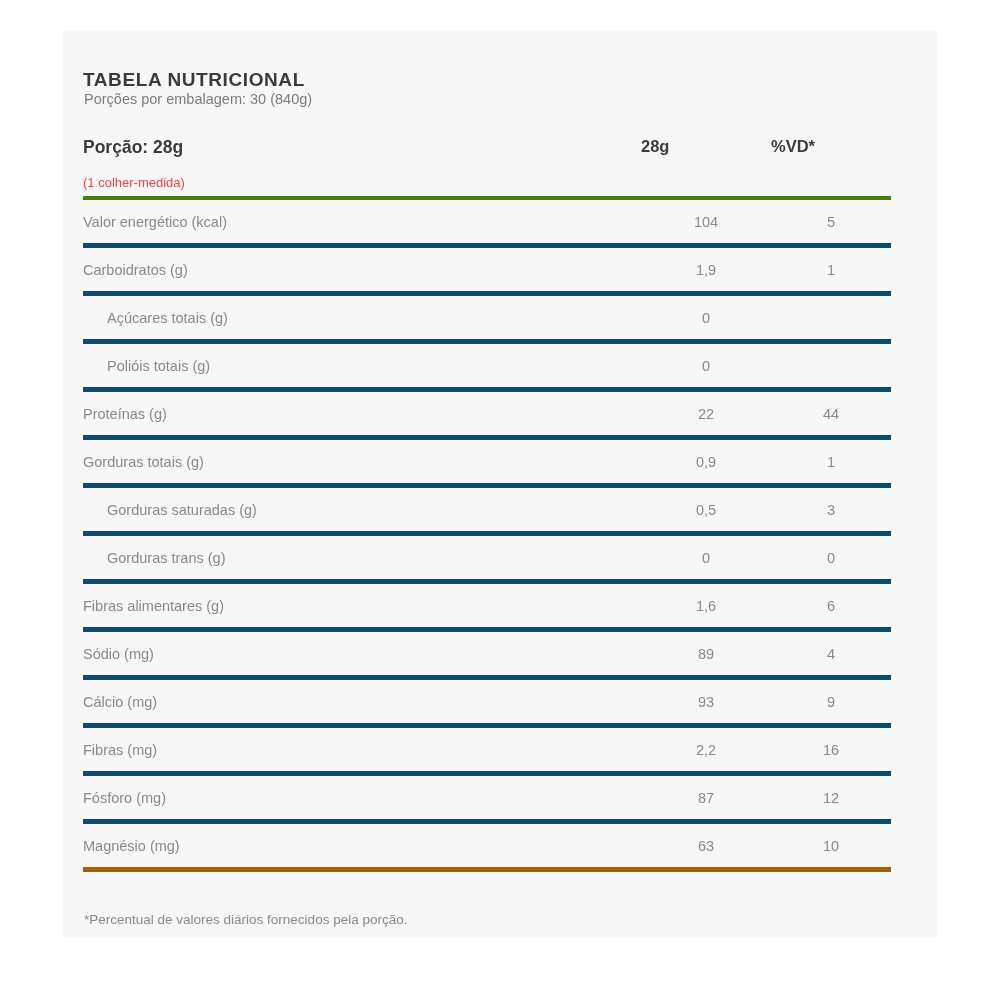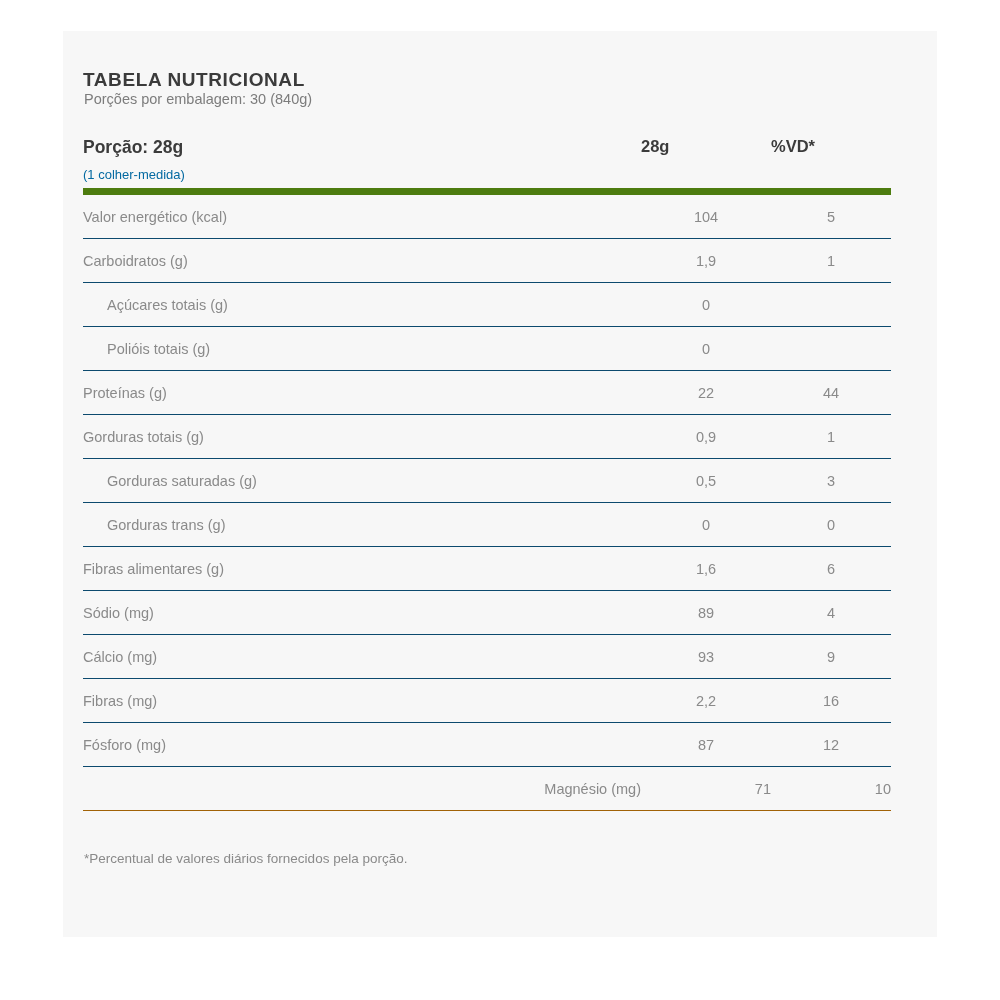--- a/index.html
+++ b/index.html
@@ -54,60 +54,59 @@
     table-layout: fixed;
   }
 
   table.nutri col.c-name { width: 558px; }
   table.nutri col.c-amt  { width: 130px; }
   table.nutri col.c-vd   { width: 120px; }
 
   table.nutri thead th {
     text-align: left;
     padding: 8px 0 6px 0;
-    border-bottom: 7px solid #4d7c0f;
+    border-bottom: 4px solid #4d7c0f;
     vertical-align: top;
   }
 
   .head-portion {
     font-size: 17.5px;
     font-weight: bold;
     color: #3b3b3b;
     display: block;
     line-height: 1.25;
   }
 
   .head-portion-sub {
     font-size: 13px;
     font-weight: normal;
-    color: #0369a1;
+    color: #ef4444;
     display: block;
-    margin-top: 8px;
+    margin-top: 16px;
     line-height: 1.2;
   }
 
   .head-amt, .head-vd {
     font-size: 16.5px;
     font-weight: bold;
     color: #3b3b3b;
     text-align: left;
     display: block;
   }
 
   table.nutri tbody td {
-    border-bottom: 1px solid #0c4a6e;
+    border-bottom: 5px solid #0c4a6e;
     padding: 14px 0 13px 0;
     font-size: 14.5px;
     color: #8a8a8a;
     vertical-align: middle;
   }
 
   table.nutri tbody tr:last-child td {
-    border-bottom: 1px solid #a16207;
-    text-align: right;
+    border-bottom: 5px solid #a16207;
   }
 
   td.name { padding-left: 10px; }
   td.name.indent-1 { padding-left: 24px; }
   td.amt, td.vd { text-align: center; }
 
   .footnote {
     font-size: 13.5px;
     color: #8a8a8a;
     margin-top: 40px;
@@ -206,21 +205,21 @@
               <td class="amt">2,2</td>
               <td class="vd">16</td>
             </tr>
             <tr>
               <td class="name">Fósforo (mg)</td>
               <td class="amt">87</td>
               <td class="vd">12</td>
             </tr>
             <tr>
               <td class="name">Magnésio (mg)</td>
-              <td class="amt">71</td>
+              <td class="amt">63</td>
               <td class="vd">10</td>
             </tr>
           </tbody>
       </table>
 
       <div class="footnote">*Percentual de valores diários fornecidos pela porção.</div>
 
     </div>
   </div>
 </div>

